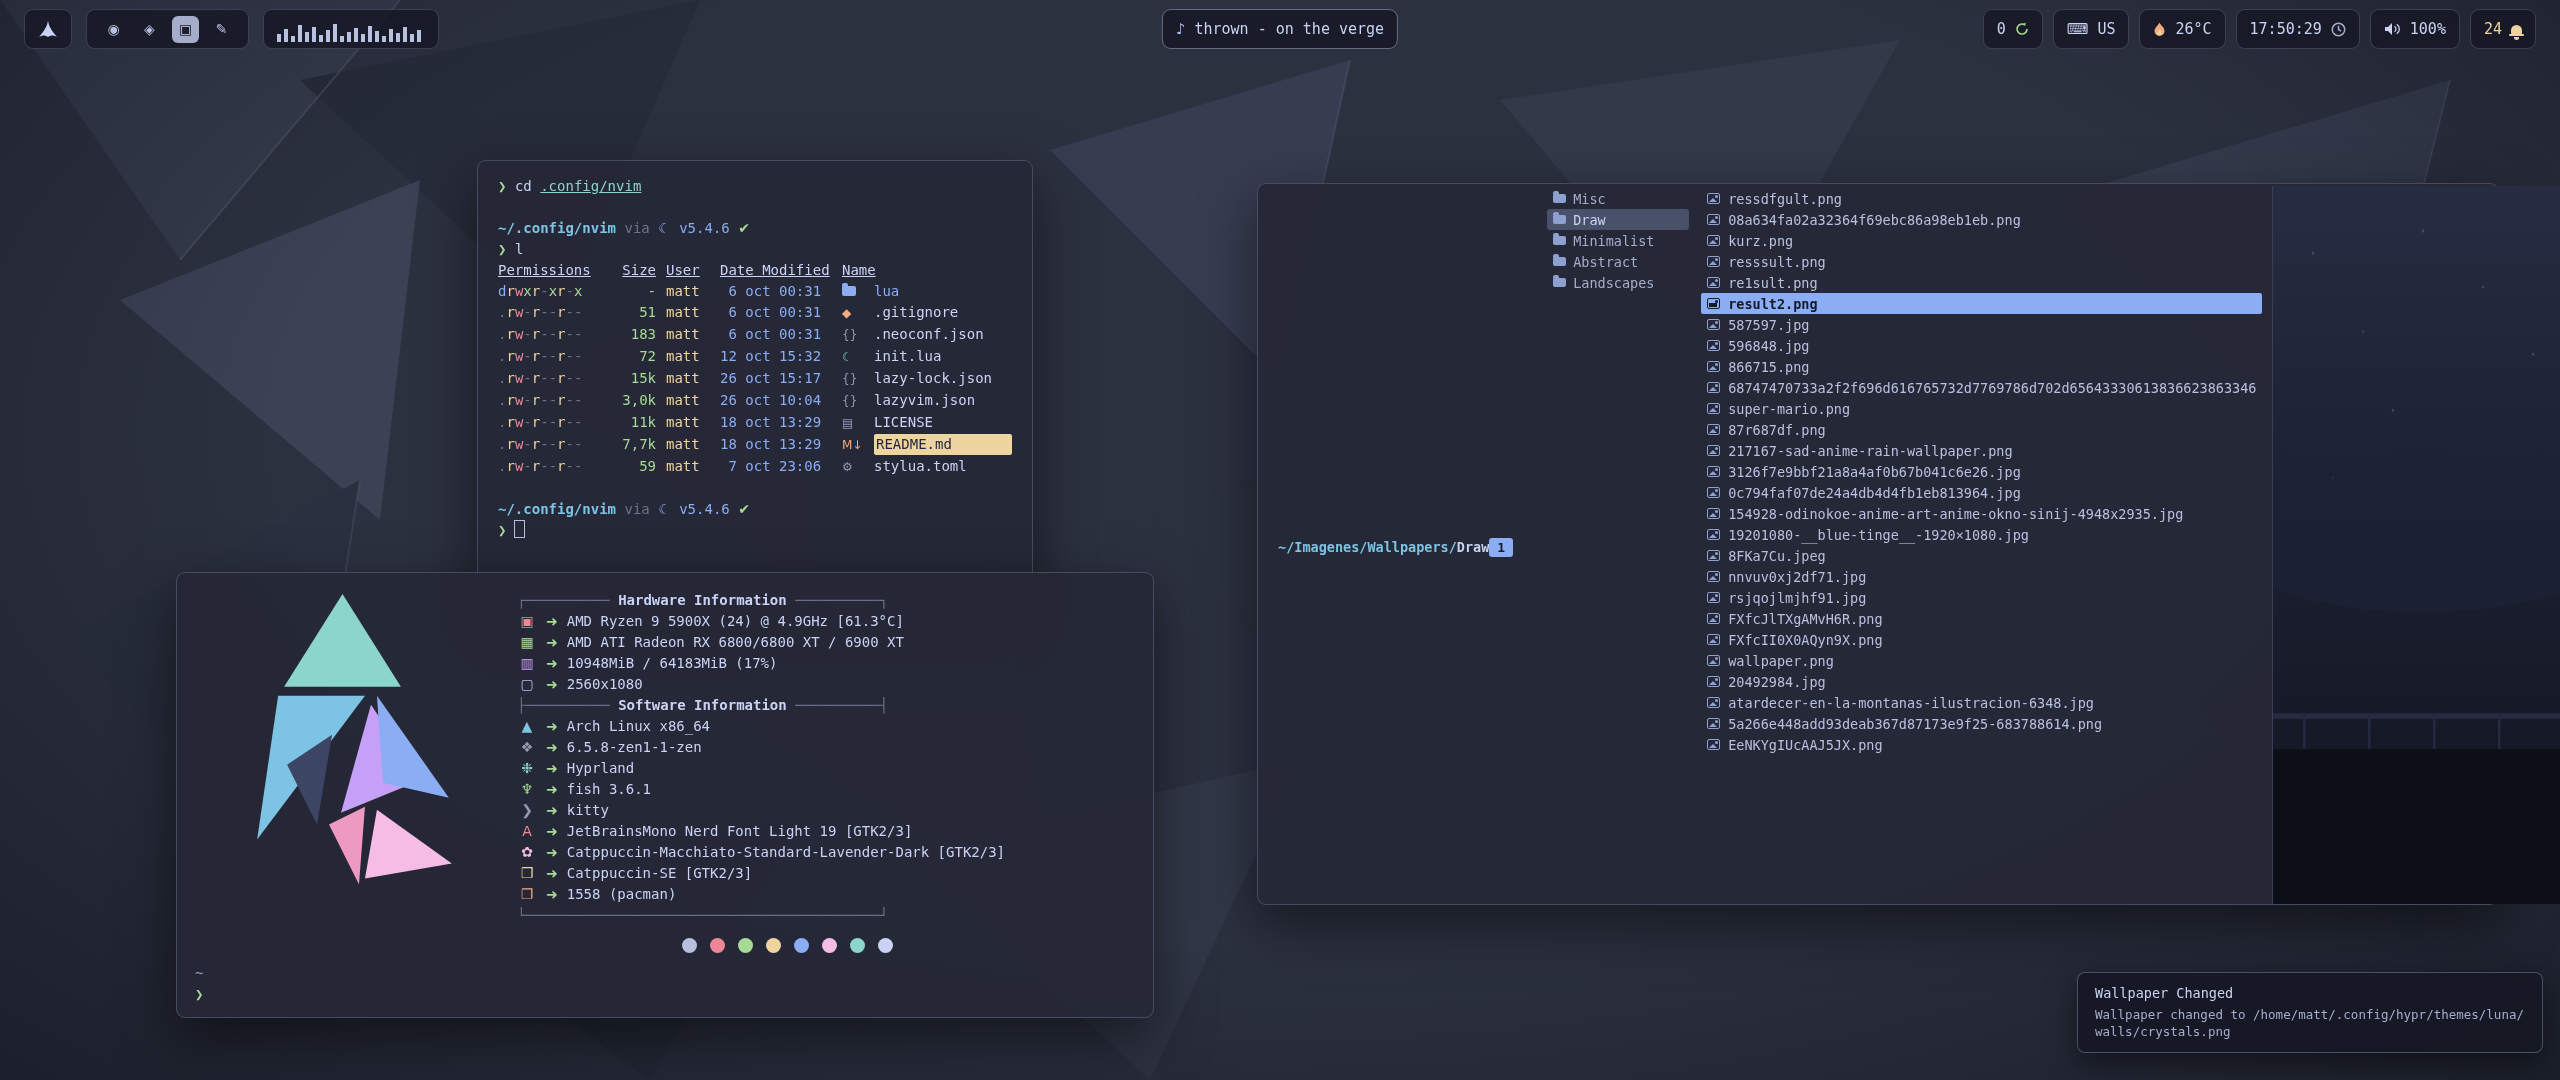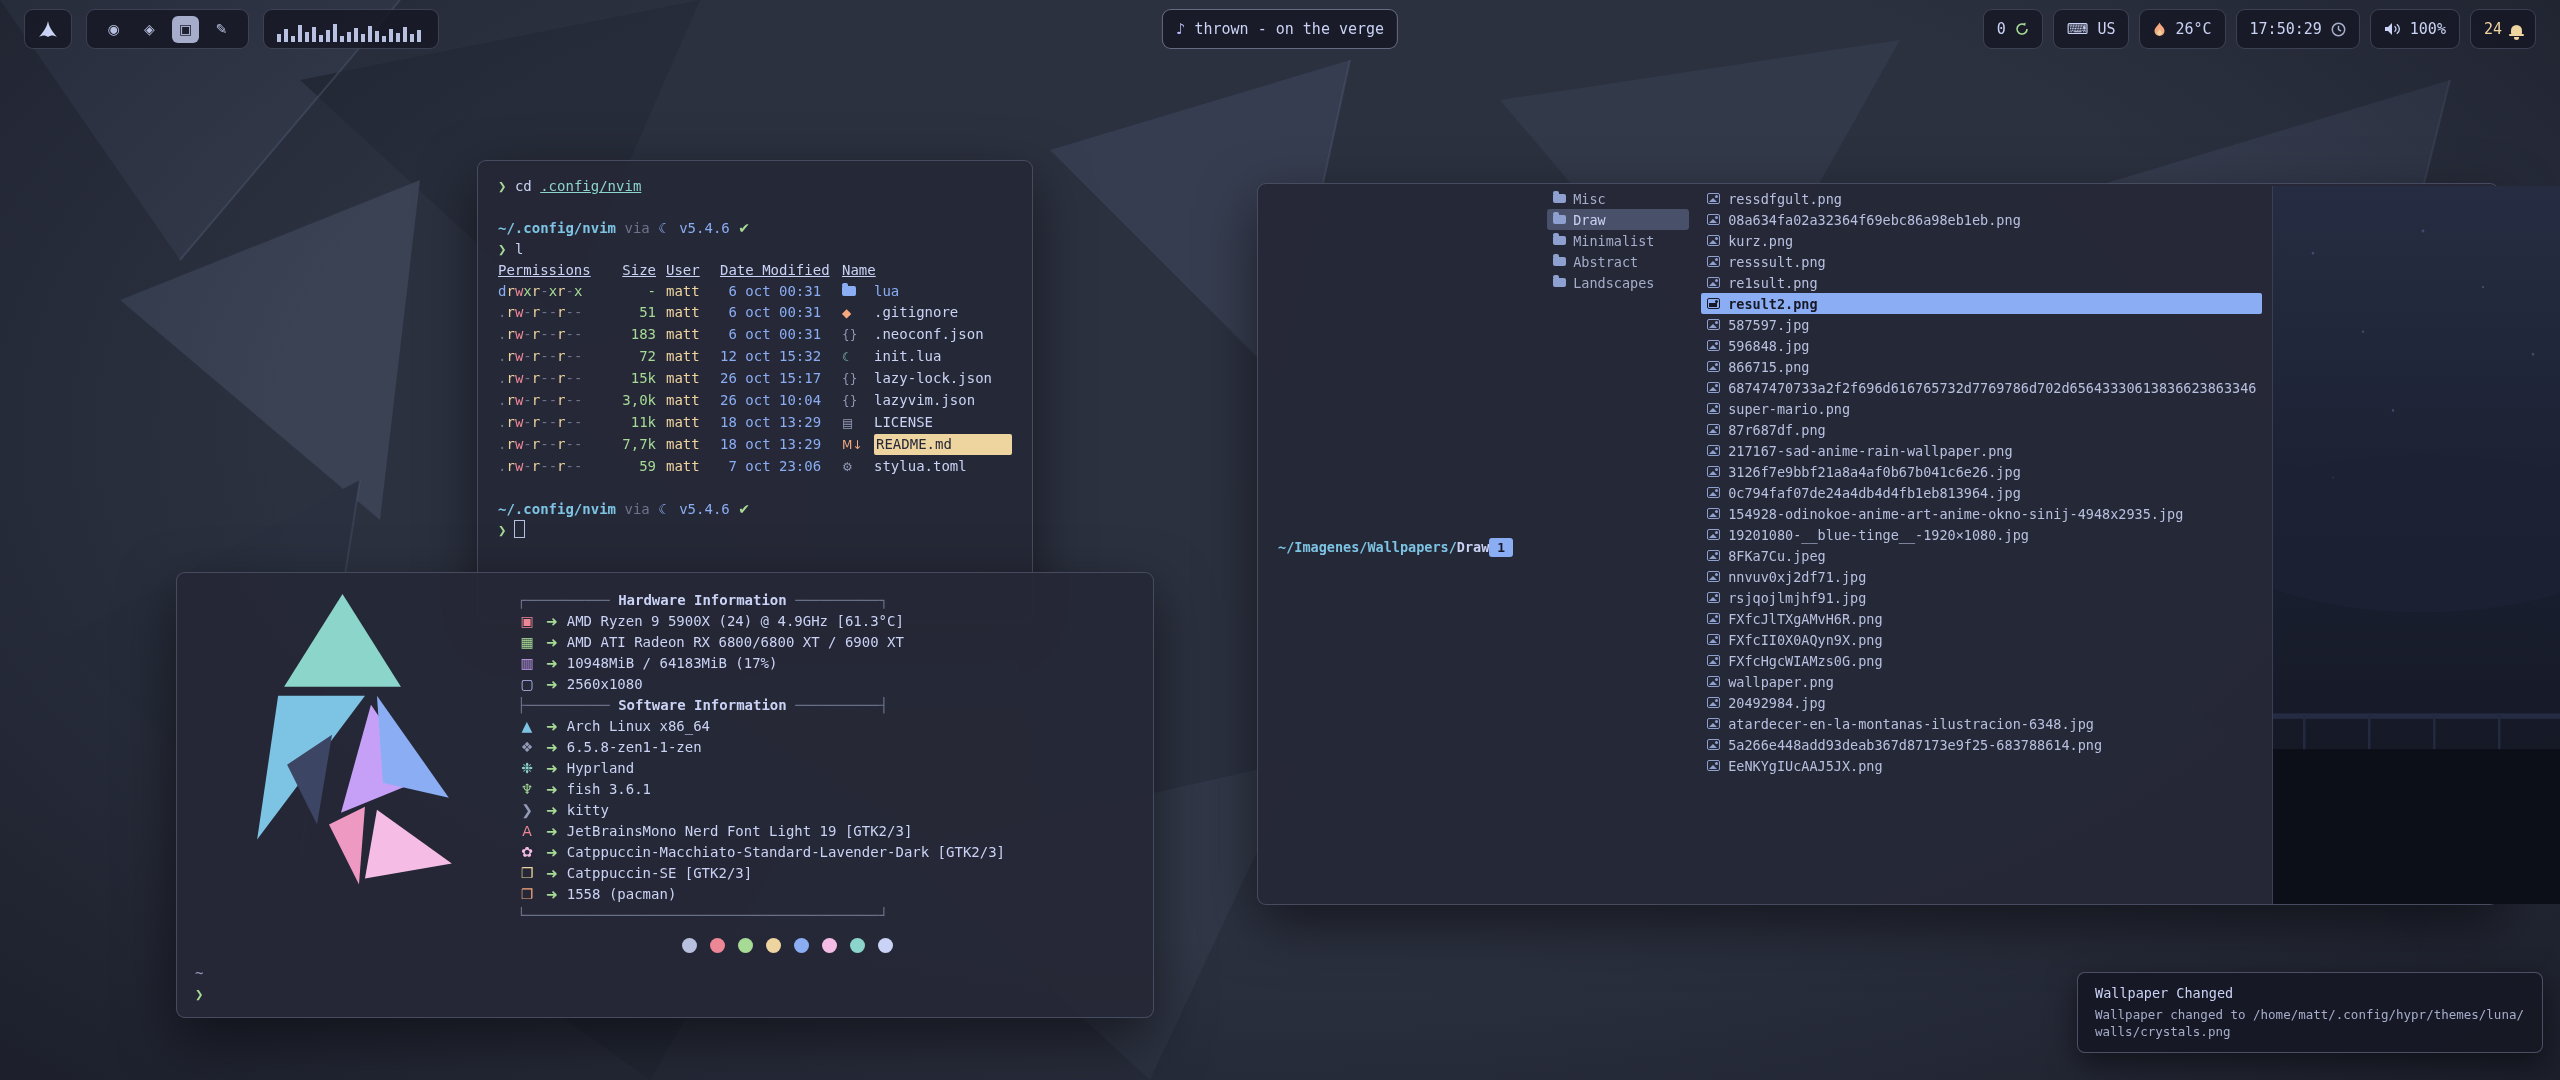--- a/index.html
+++ b/index.html
@@ -639,24 +639,20 @@
         <div class="fm-row">
           <span class="img-i"></span>
           <span>FXfcJlTXgAMvH6R.png</span>
         </div>
 
         <div class="fm-row">
           <span class="img-i"></span>
           <span>FXfcII0X0AQyn9X.png</span>
         </div>
 
-        <div class="fm-row">
-          <span class="img-i"></span>
-          <span>FXfcHgcWIAMzs0G.png</span>
-        </div>
 
         <div class="fm-row">
           <span class="img-i"></span>
           <span>wallpaper.png</span>
         </div>
 
         <div class="fm-row">
           <span class="img-i"></span>
           <span>20492984.jpg</span>
         </div>

